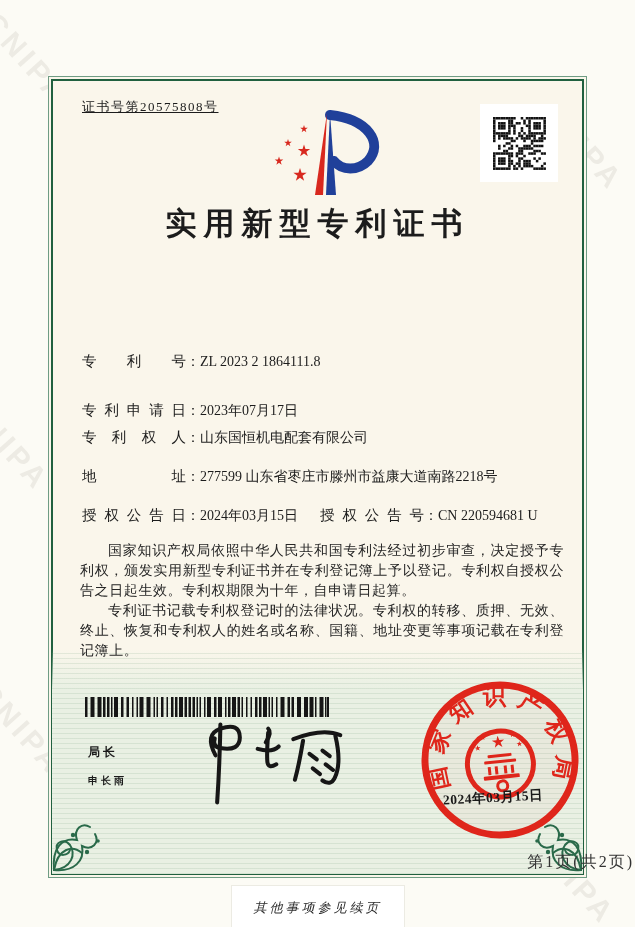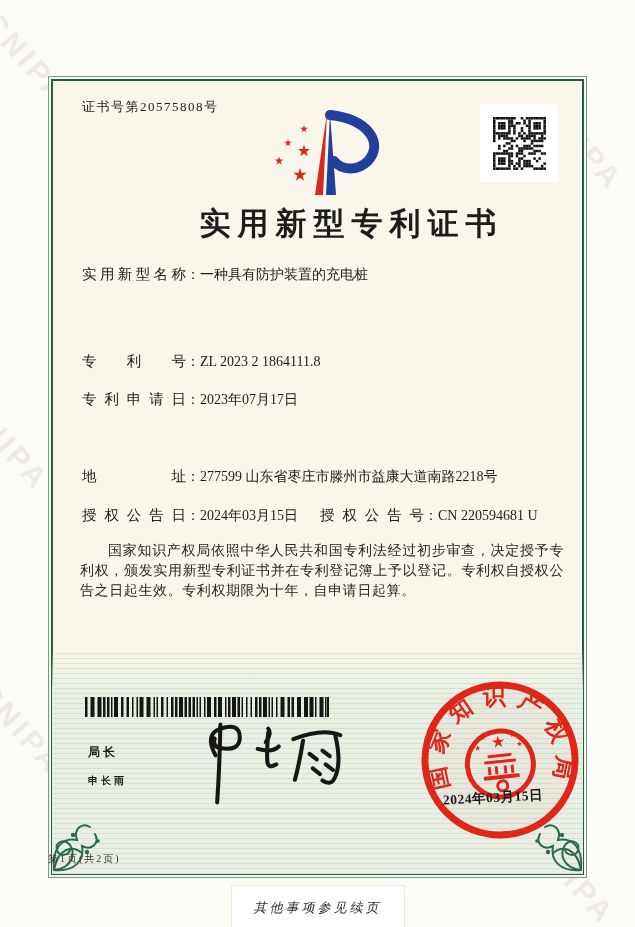--- a/index.html
+++ b/index.html
@@ -12,26 +12,26 @@
   
   .frame{position:absolute;left:48px;top:76px;width:537px;height:800px;
          border:1px solid #6f9c84;background:#faf6eb;}
   .frame-inner{position:absolute;left:2px;top:2px;right:2px;bottom:2px;
                border:2px solid #20603f;}
   .band{position:absolute;left:3px;top:572px;right:3px;bottom:3px;
         background:
           repeating-linear-gradient(0deg, rgba(112,156,122,0.16) 0 1px, rgba(0,0,0,0) 1px 5px),
           linear-gradient(180deg, rgba(233,240,227,0) 0%, #e9f0e3 18%, #e9f0e3 100%);}
   
-  .cert-no{position:absolute;left:82px;top:98px;font-size:13px;letter-spacing:1.5px;}
+  .cert-no{position:absolute;left:82px;top:98px;font-size:13px;letter-spacing:1.5px;text-decoration:underline;}
   .qr-box{position:absolute;left:480px;top:104px;width:78px;height:78px;background:#ffffff;}
   .qr-box svg{position:absolute;left:13px;top:13px;}
   .logo{position:absolute;left:270px;top:103px;}
   .title{position:absolute;left:48px;top:203px;width:539px;text-align:center;
-         font-size:31px;font-weight:bold;letter-spacing:7px;margin-left:34px;}
+         font-size:31px;font-weight:bold;letter-spacing:7px;}
   
   .row{position:absolute;left:82px;width:500px;font-size:14px;line-height:19px;}
   .flabel{display:inline-block;width:104px;vertical-align:top;
           text-align:justify;text-align-last:justify;font-size:14.5px;}
   .colon{display:inline-block;width:14px;vertical-align:top;}
   .fvalue{display:inline-block;vertical-align:top;max-width:376px;}
   .pair2{position:absolute;left:238px;top:0;}
   
   .para{position:absolute;left:80px;width:484px;font-size:14px;line-height:20px;
         letter-spacing:0.6px;text-indent:2em;text-align:justify;color:#262626;}
@@ -42,22 +42,22 @@
   .sig-name{position:absolute;left:88px;top:774px;font-size:10px;letter-spacing:3px;
             font-family:"Liberation Sans","DejaVu Sans",sans-serif;font-weight:600;}
   .signature{position:absolute;left:188px;top:716px;}
   .seal{position:absolute;left:418px;top:678px;width:164px;height:164px;transform:rotate(-6deg);}
   .seal-ring-text{font-size:23px;font-weight:bold;letter-spacing:10px;fill:#df261b;
                   font-family:"Liberation Serif","DejaVu Serif",serif;}
   .seal-date{position:absolute;left:418px;top:789px;width:150px;text-align:center;
              font-size:13.5px;font-weight:bold;letter-spacing:0.5px;color:#1a1a1a;
              transform:rotate(-3deg);}
   .flourish{position:absolute;}
-  .page-num{position:absolute;left:48px;top:852px;width:539px;text-align:left;
-            font-size:10px;letter-spacing:2px;color:#333;}
+  .page-num{position:absolute;left:48px;top:852px;width:586px;text-align:right;
+            font-size:16px;letter-spacing:2px;color:#333;}
   .cont-box{position:absolute;left:50%;top:885px;transform:translateX(-50%);
             background:#ffffff;border:1px solid #ecebe3;padding:13px 22px;
             font-size:13px;letter-spacing:3px;color:#2e2e2e;white-space:nowrap;font-style:italic;}
 </style>
 </head>
 <body>
 
 <div class="page">
 
   <div class="wm" style="left:2px;top:6px;">CNIPA</div>
@@ -345,44 +345,45 @@
         <rect x="40.32" y="50.40" width="2.52" height="2.52" fill="#111"></rect>
         <rect x="42.84" y="50.40" width="2.52" height="2.52" fill="#111"></rect>
         <rect x="45.36" y="50.40" width="2.52" height="2.52" fill="#111"></rect>
         <rect x="47.88" y="50.40" width="2.52" height="2.52" fill="#111"></rect>
         <rect x="50.40" y="50.40" width="2.52" height="2.52" fill="#111"></rect>
       </svg>
   </div>
 
   <div class="title">实用新型专利证书</div>
 
-  <div class="row" style="top:265px">
-    <span class="flabel">实用新型名称</span><span class="colon">：</span><span class="fvalue">一种具有防护装置的充电桩</span>
-  </div>
 
 
   <div class="row" style="top:352px">
     <span class="flabel">专利号</span><span class="colon">：</span><span class="fvalue">ZL 2023 2 1864111.8</span>
   </div>
 
-  <div class="row" style="top:390px">
+  <div class="row" style="top:401px">
     <span class="flabel">专利申请日</span><span class="colon">：</span><span class="fvalue">2023年07月17日</span>
   </div>
 
+  <div class="row" style="top:428px">
+    <span class="flabel">专利权人</span><span class="colon">：</span><span class="fvalue">山东国恒机电配套有限公司</span>
+  </div>
 
   <div class="row" style="top:467px">
     <span class="flabel">地址</span><span class="colon">：</span><span class="fvalue">277599 山东省枣庄市滕州市益康大道南路2218号</span>
   </div>
 
   <div class="row" style="top:506px">
     <span class="flabel">授权公告日</span><span class="colon">：</span><span class="fvalue">2024年03月15日</span>
     <span class="pair2"><span class="flabel">授权公告号</span><span class="colon">：</span><span class="fvalue">CN 220594681 U</span></span>
   </div>
 
   <div class="para" style="top:541px">国家知识产权局依照中华人民共和国专利法经过初步审查，决定授予专利权，颁发实用新型专利证书并在专利登记簿上予以登记。专利权自授权公告之日起生效。专利权期限为十年，自申请日起算。</div>
+  <div class="para" style="top:601px">专利证书记载专利权登记时的法律状况。专利权的转移、质押、无效、终止、恢复和专利权人的姓名或名称、国籍、地址变更等事项记载在专利登记簿上。</div>
 
   <svg id="barcode" class="barcode" width="246" height="20">
       <rect x="0" y="0" width="2.5" height="20" fill="#151515"></rect>
       <rect x="5.5" y="0" width="4" height="20" fill="#151515"></rect>
       <rect x="12.5" y="0" width="4" height="20" fill="#151515"></rect>
       <rect x="18" y="0" width="2.5" height="20" fill="#151515"></rect>
       <rect x="22" y="0" width="2.5" height="20" fill="#151515"></rect>
       <rect x="26" y="0" width="1.5" height="20" fill="#151515"></rect>
       <rect x="29" y="0" width="4" height="20" fill="#151515"></rect>
       <rect x="36" y="0" width="2.5" height="20" fill="#151515"></rect>

